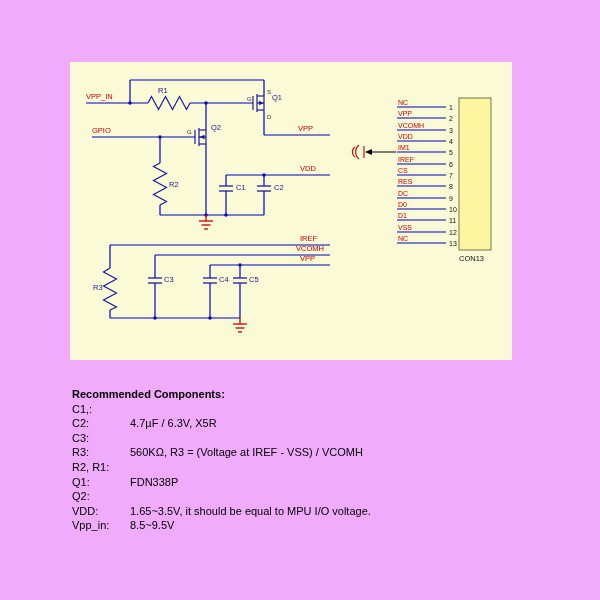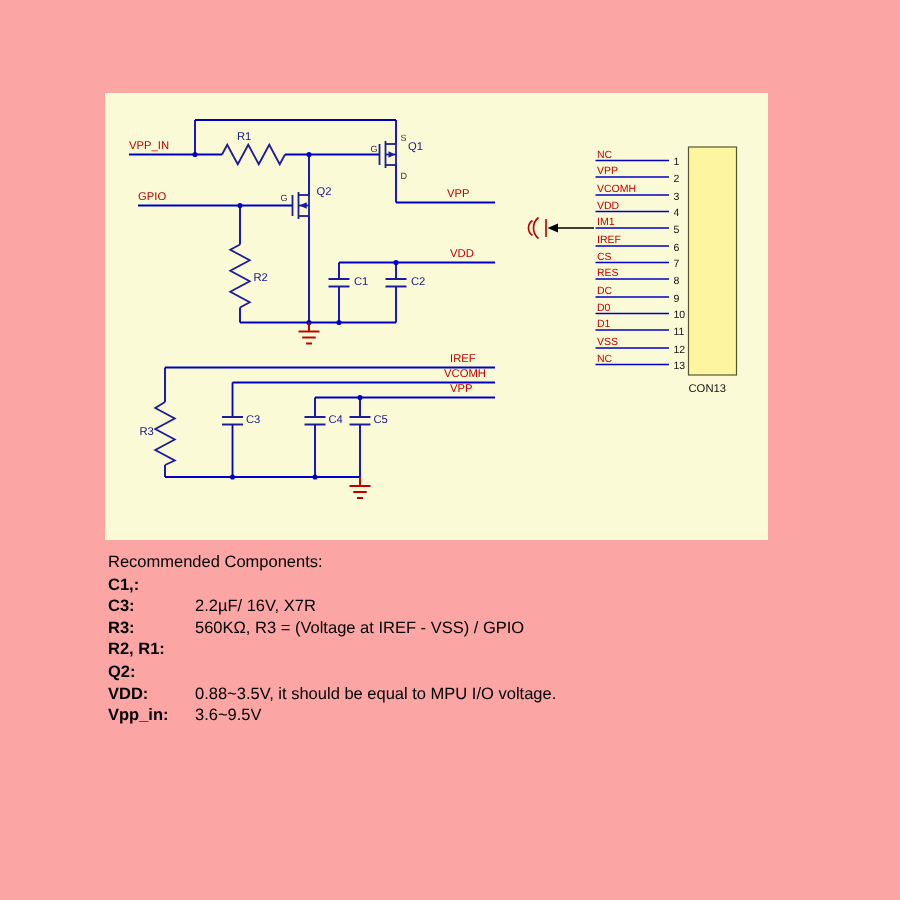--- a/index.html
+++ b/index.html
@@ -1,29 +1,29 @@
 <!DOCTYPE html>
 <html><head>
 <meta charset="utf-8">
 <style>
   html,body{margin:0;padding:0;background:#ffffff;}
-  .canvas{position:relative;width:600px;height:600px;background:#fca5a5;overflow:hidden;
+  .canvas{position:relative;width:600px;height:600px;background:#f0abfc;overflow:hidden;
           font-family:"Liberation Sans",sans-serif;}
   .schematic-area{position:absolute;left:70px;top:62px;width:442px;height:298px;}
   svg text{font-family:"Liberation Sans",sans-serif;}
   .net-label{font-size:7.5px;fill:#c00000;}
   .pin-label{font-size:7px;fill:#c00000;}
   .pin-num{font-size:7px;fill:#111111;}
   .designator{font-size:7.5px;fill:#16168c;}
   .pin-letter{font-size:6px;fill:#333333;}
   .con-name{font-size:7.5px;fill:#111111;}
   .component-list{position:absolute;left:72px;top:368px;width:470px;font-size:11px;color:#000000;}
-  .list-title{font-weight:normal;line-height:14.6px;}
+  .list-title{font-weight:bold;line-height:14.6px;margin-top:19px;}
   .comp-row{display:flex;line-height:14.6px;}
-  .comp-row .n{width:58px;flex:none;font-weight:bold;}
+  .comp-row .n{width:58px;flex:none;}
   .comp-row .v{flex:1;}
 </style>
 </head>
 <body>
 
 <div class="canvas">
 
   <div class="schematic-area">
     <svg width="442" height="298" viewBox="70 62 442 298">
 
@@ -220,36 +220,43 @@
       </g>
     </svg>
   </div>
 
   <div class="component-list">
     <div class="list-title">Recommended Components:</div>
     <div class="comp-row">
       <span class="n">C1,:</span>
     </div>
     <div class="comp-row">
+      <span class="n">C2:</span>
+      <span class="v">4.7µF / 6.3V, X5R</span>
+    </div>
+    <div class="comp-row">
       <span class="n">C3:</span>
-      <span class="v">2.2µF/ 16V, X7R</span>
     </div>
     <div class="comp-row">
       <span class="n">R3:</span>
-      <span class="v">560KΩ, R3 = (Voltage at IREF - VSS) / GPIO</span>
+      <span class="v">560KΩ, R3 = (Voltage at IREF - VSS) / VCOMH</span>
     </div>
     <div class="comp-row">
       <span class="n">R2, R1:</span>
     </div>
     <div class="comp-row">
+      <span class="n">Q1:</span>
+      <span class="v">FDN338P</span>
+    </div>
+    <div class="comp-row">
       <span class="n">Q2:</span>
     </div>
     <div class="comp-row">
       <span class="n">VDD:</span>
-      <span class="v">0.88~3.5V, it should be equal to MPU I/O voltage.</span>
+      <span class="v">1.65~3.5V, it should be equal to MPU I/O voltage.</span>
     </div>
     <div class="comp-row">
       <span class="n">Vpp_in:</span>
-      <span class="v">3.6~9.5V</span>
+      <span class="v">8.5~9.5V</span>
     </div>
   </div>
 
 </div>
 
 </body></html>

